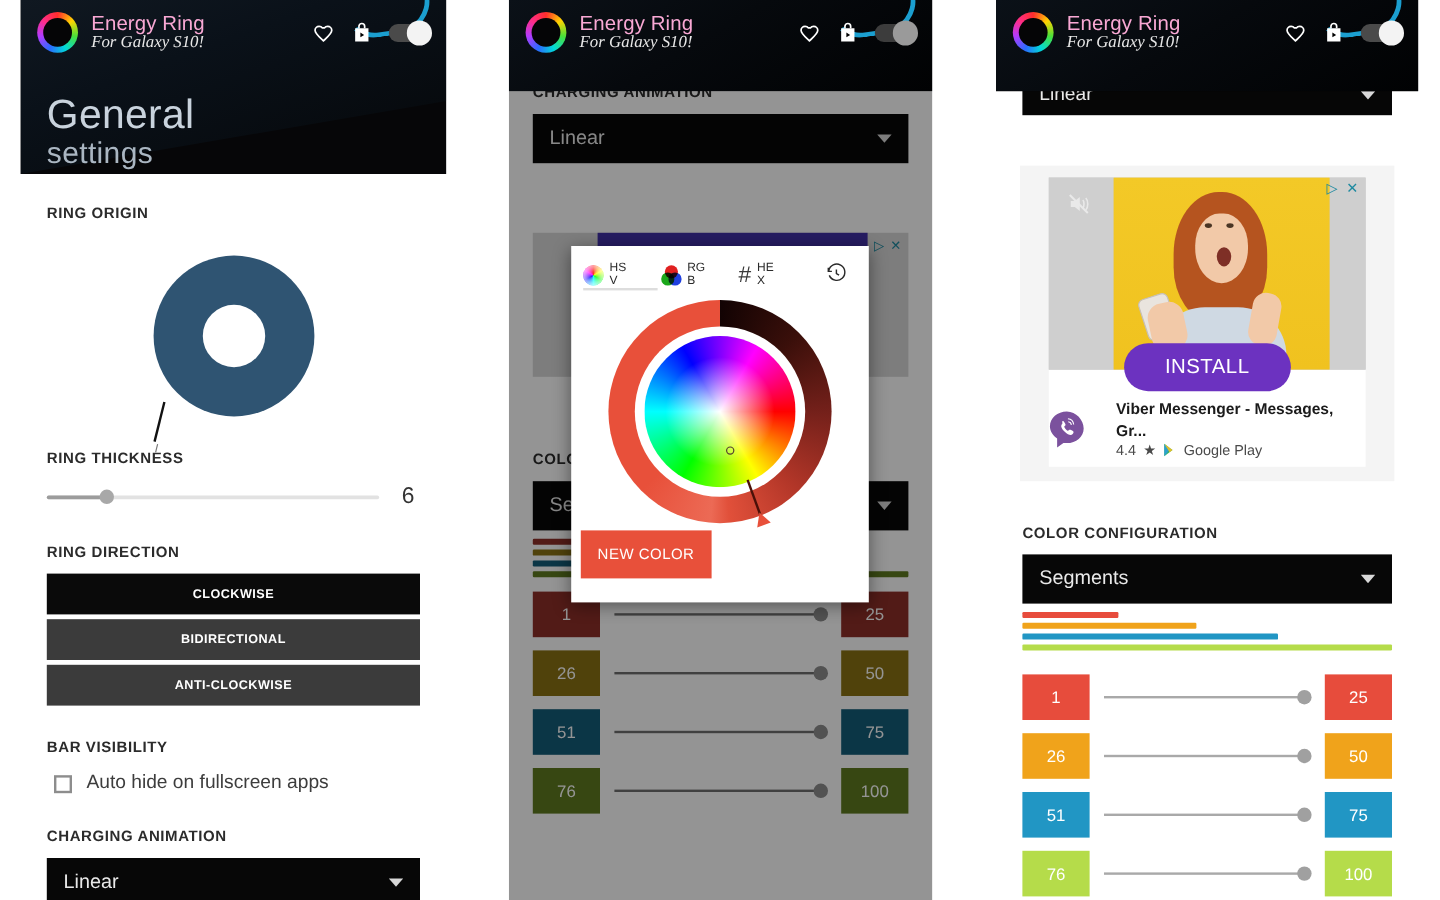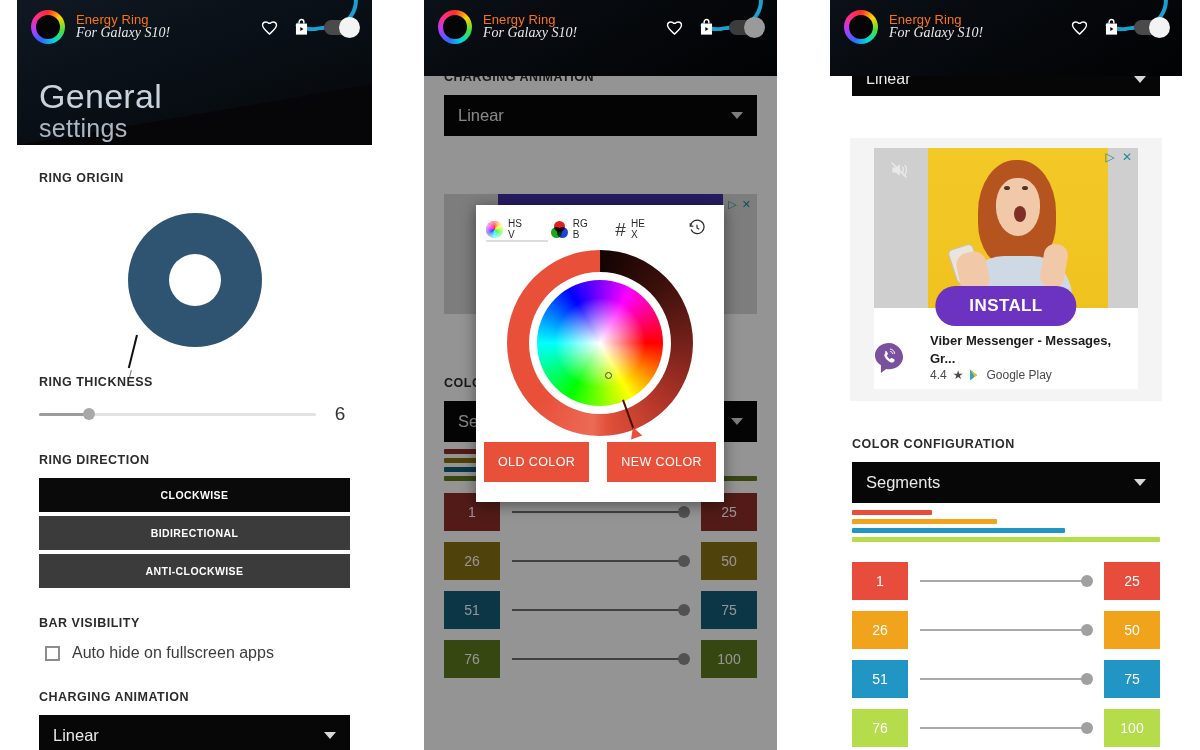--- a/index.html
+++ b/index.html
@@ -26,21 +26,21 @@
   .ring-logo {
     width: 34px; height: 34px; border-radius: 50%; flex: 0 0 34px;
     background: conic-gradient(from 0deg,#ff2d2d,#ffd400,#49e03a,#00d8d8,#2b6bff,#b23bff,#ff2d8a,#ff2d2d);
     position: relative;
   }
   .ring-logo::after {
     content:""; position:absolute; left:5px; top:5px; right:5px; bottom:5px;
     border-radius:50%; background:#050506;
   }
   .brand { margin-left: 11px; line-height: 1.02; }
-  .brand-title { font-size: 13px; font-weight: 400; letter-spacing: .1px; color:#f97316; }
+  .brand-title { font-size: 17px; font-weight: 400; letter-spacing: .1px; color:#f9a8d4; }
   .brand-sub { font-size: 14px; font-style: italic; font-family: "Liberation Serif", serif; color:#e8e8e8; }
   .hdr-icons { margin-left:auto; display:flex; align-items:center; gap: 13px; }
   .ic { width: 19px; height: 19px; fill: #fff; display:block; }
   .toggle {
     width: 34px; height: 15px; border-radius: 9px; background: #4a4a4a; position: relative;
   }
   .toggle::after {
     content:""; position:absolute; right:-2px; top:-3px; width: 21px; height: 21px;
     border-radius: 50%; background: #f3f3f3;
   }
@@ -233,21 +233,21 @@
   .p-face { position:absolute; left: 48px; top: 18px; width: 44px; height: 58px; background:#f2c9a8; border-radius: 46% 46% 50% 50%; }
   .p-eye { position:absolute; width: 6px; height: 4px; background:#4a3524; border-radius:50%; top: 26px; }
   .p-eye.l { left: 56px; } .p-eye.r { left: 74px; }
   .p-mouth { position:absolute; left: 66px; top: 46px; width: 12px; height: 16px; background:#7e2f26; border-radius:50%; }
   .p-body { position:absolute; left: 16px; top: 96px; width: 108px; height: 58px; background:#cfd9e3; border-radius: 40px 40px 0 0; }
   .p-hand { position:absolute; left: 10px; top: 92px; width: 30px; height: 40px; background:#f2c9a8; border-radius: 12px; transform: rotate(-12deg); }
   .p-phone { position:absolute; left: 4px; top: 86px; width: 26px; height: 36px; background:#e9e4de; border-radius: 5px; transform: rotate(-18deg); border:1px solid #c7c0b8; }
   .p-hand2 { position:absolute; left: 94px; top: 84px; width: 24px; height: 44px; background:#f2c9a8; border-radius: 11px; transform: rotate(10deg); }
   .install-btn {
     position:absolute; left:50%; bottom: -18px; transform: translateX(-50%);
-    background:#6c32c0; color:#fff; font-size: 17px; font-weight:700; letter-spacing:.4px;
+    background:#6c32c0; color:#fff; font-size: 17px; font-weight:400; letter-spacing:.4px;
     padding: 10px 34px; border-radius: 22px; white-space: nowrap;
   }
   .ad3-info { background:#fff; padding: 24px 0 6px 0; display:flex; align-items:center; gap: 26px; }
   .viber-ic { width: 30px; height: 32px; flex:0 0 30px; }
   .ad3-txt { line-height: 1.35; }
   .ad3-title { font-size: 13px; font-weight: 700; color:#1b1b1b; }
   .ad3-meta { font-size: 12px; color:#4a4a4a; display:flex; align-items:center; gap: 6px; }
   .gplay-tri { width: 11px; height: 12px; }
 
   .p3-dropdown-top {
@@ -444,21 +444,20 @@
 
       <div class="wheel-area">
         <div class="outer-ring"></div>
         <div class="inner-wheel">
           <div class="wheel-cursor"></div>
         </div>
         <div class="ring-pointer"></div>
       </div>
 
       <div class="dlg-actions">
-        <div class="dlg-btn">OLD COLOR</div>
         <div class="dlg-btn">NEW COLOR</div>
       </div>
     </div>
   </div>
 
   <div class="panel" id="panel-3">
 
     <div class="p3-dropdown-top">
       <span>Linear</span>
       <span class="caret"></span>

